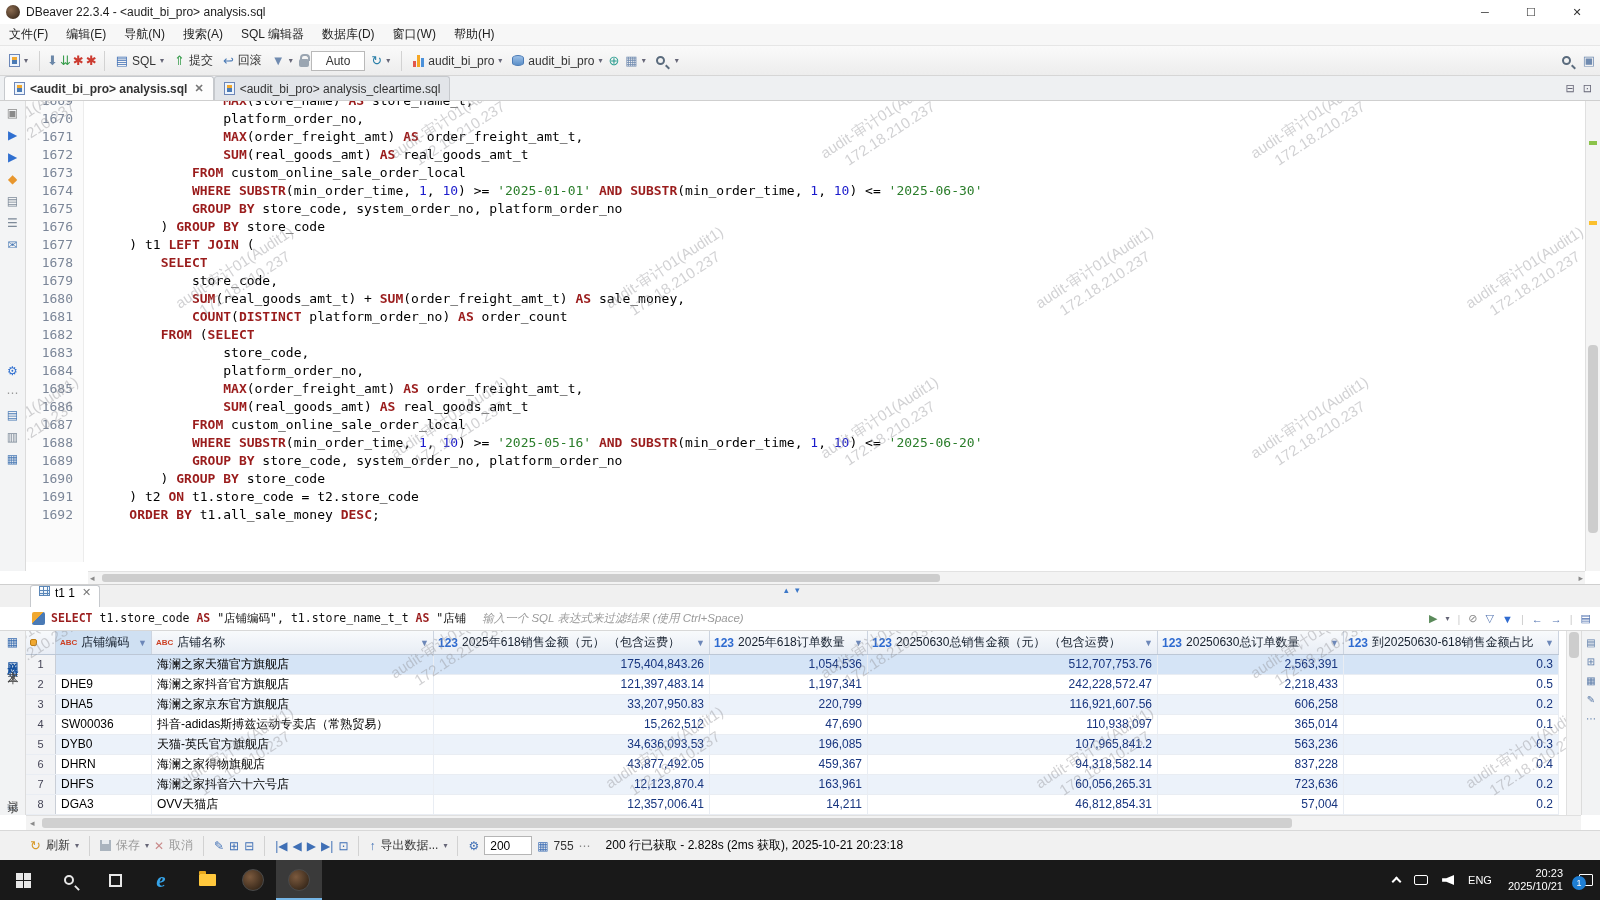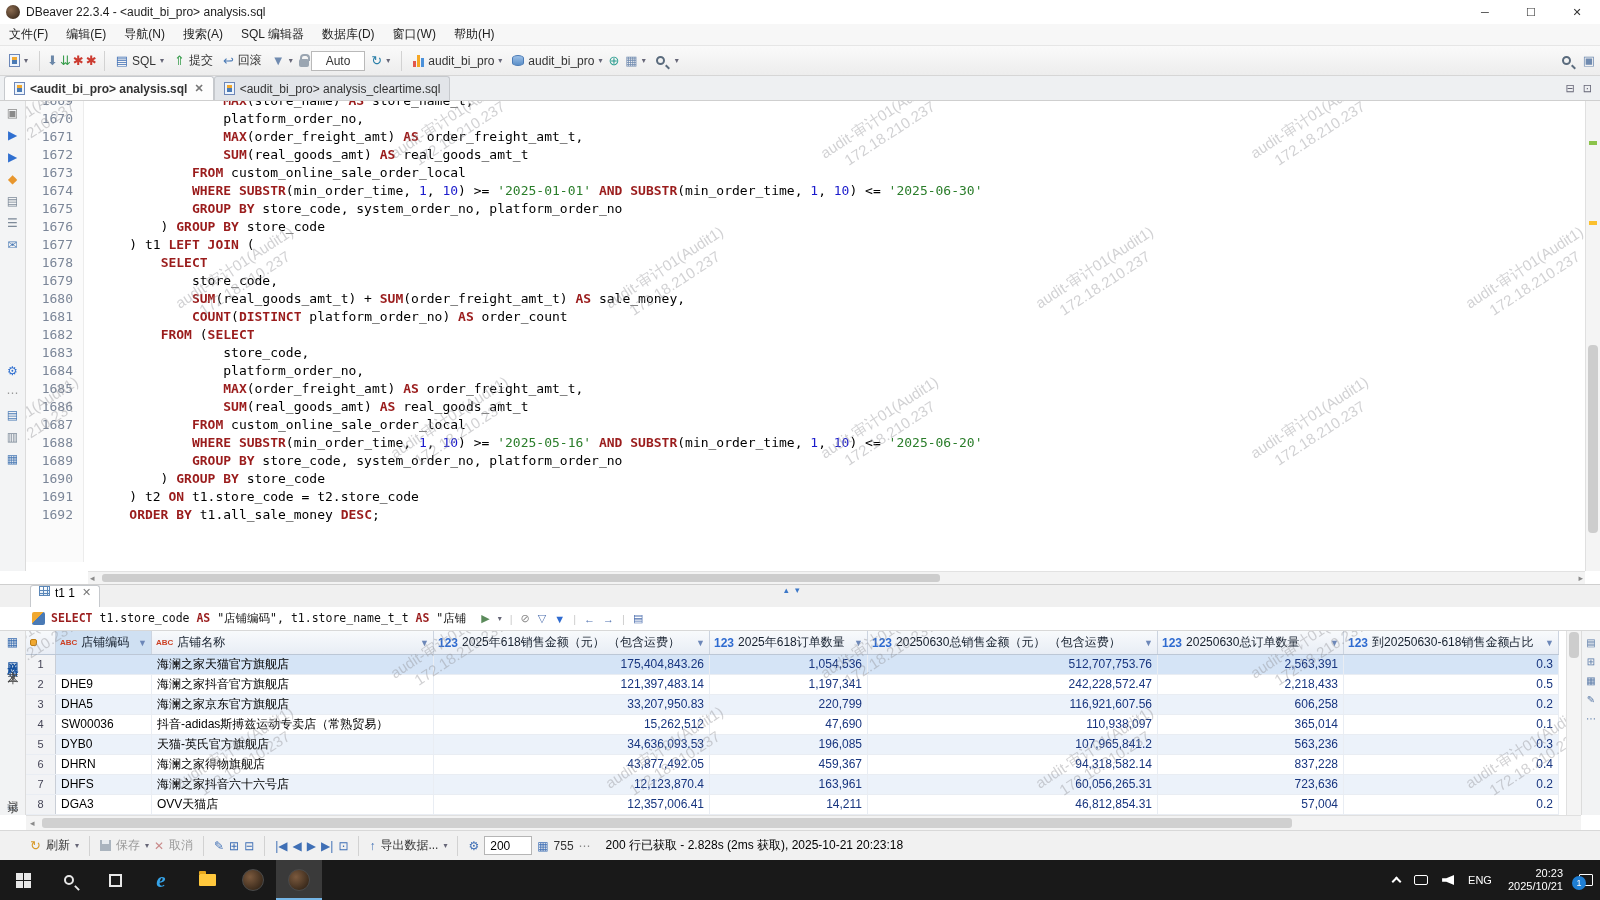--- a/index.html
+++ b/index.html
@@ -358,20 +358,21 @@
       <span class="sash">▴ ▾</span>
       <div class="rtab">
         <span class="grid-ic"></span>
         <span>t1 1</span>
         <span class="tab-close">✕</span>
       </div>
     </div>
     <div class="filterbar">
       <span class="f-icon"></span>
       <span class="f-sql" id="filter-sql"><span class="tok-kw">SELECT</span> t1.store_code <span class="tok-kw">AS</span> "店铺编码", t1.store_name_t_t <span class="tok-kw">AS</span> "店铺</span>
+      <span class="f-placeholder">输入一个 SQL 表达式来过滤结果 (使用 Ctrl+Space)</span>
       <div class="f-actions">
         <span style="color:#5a8a5a">▶</span>
         <span class="caret">▾</span>
         <span style="color:#ccc">|</span>
         <span style="color:#888">⊘</span>
         <span>▽</span>
         <span style="color:#2f6bd0">▼</span>
         <span style="color:#ccc">|</span>
         <span>←</span>
         <span>→</span>

